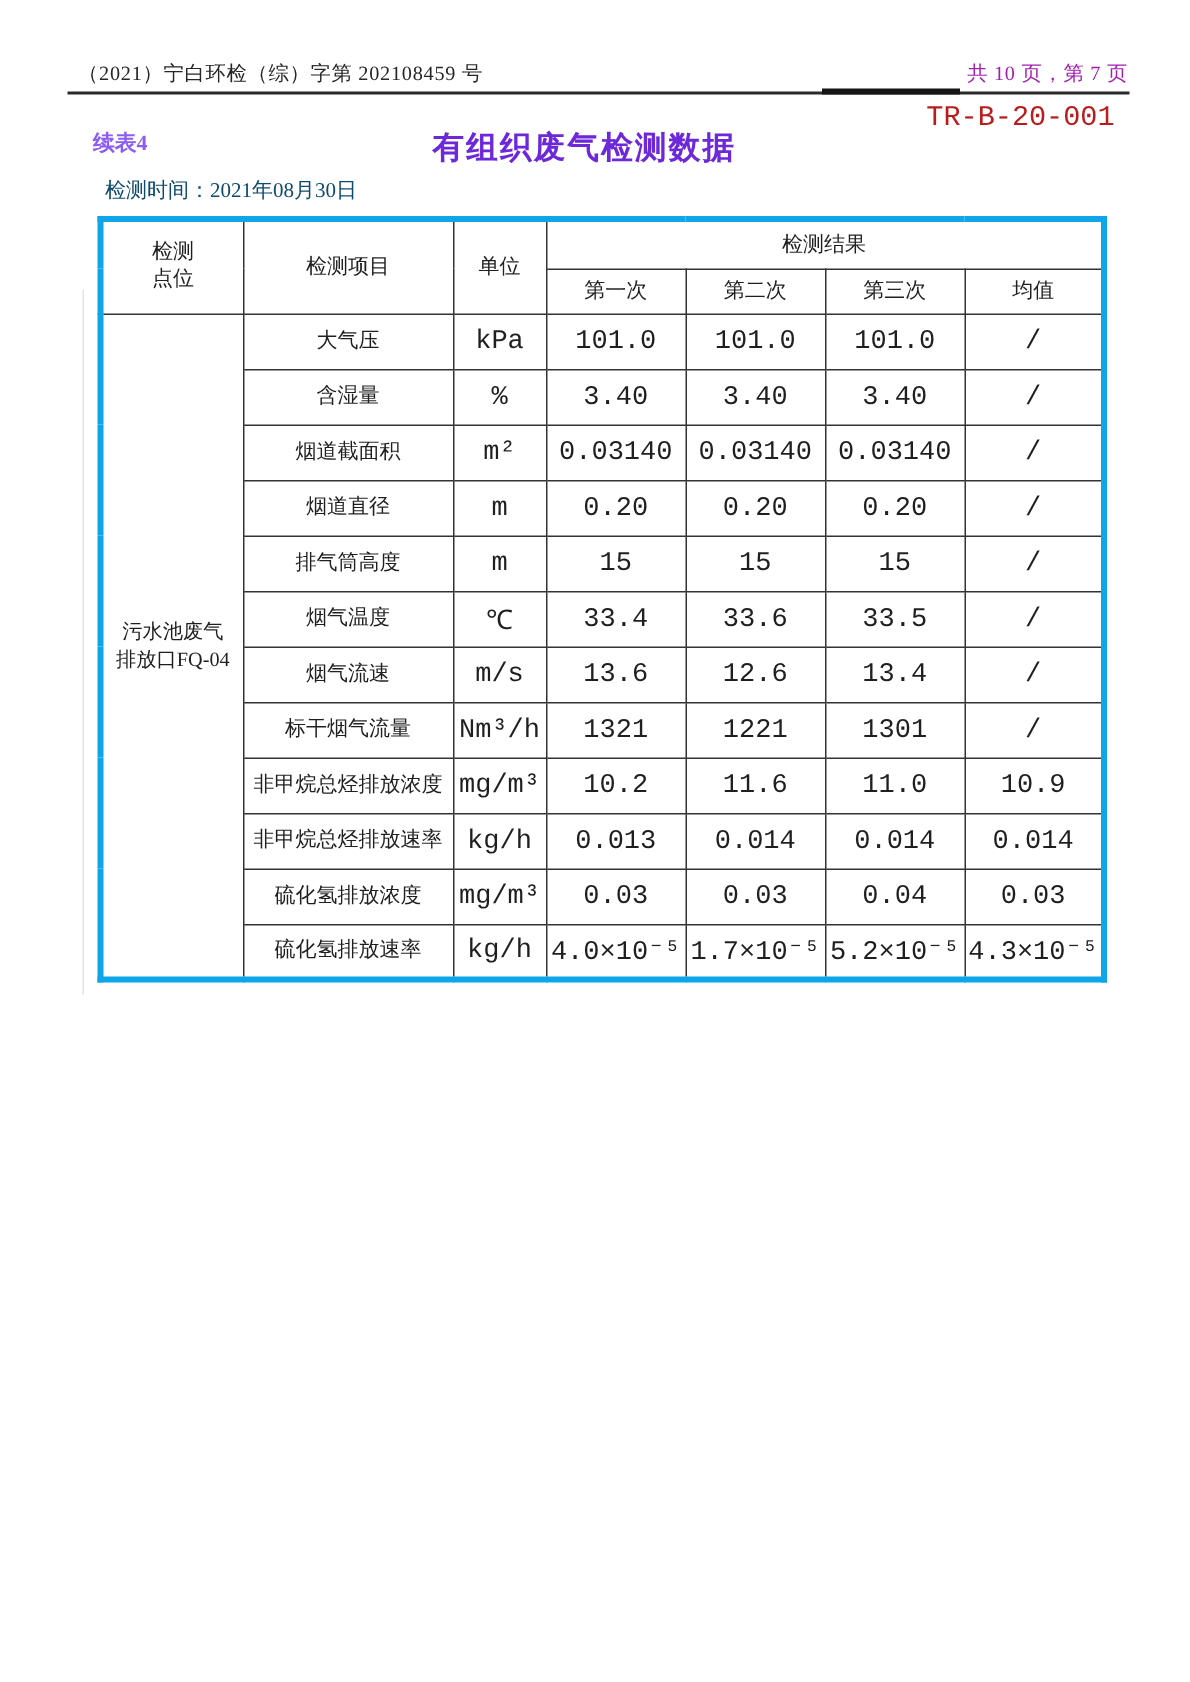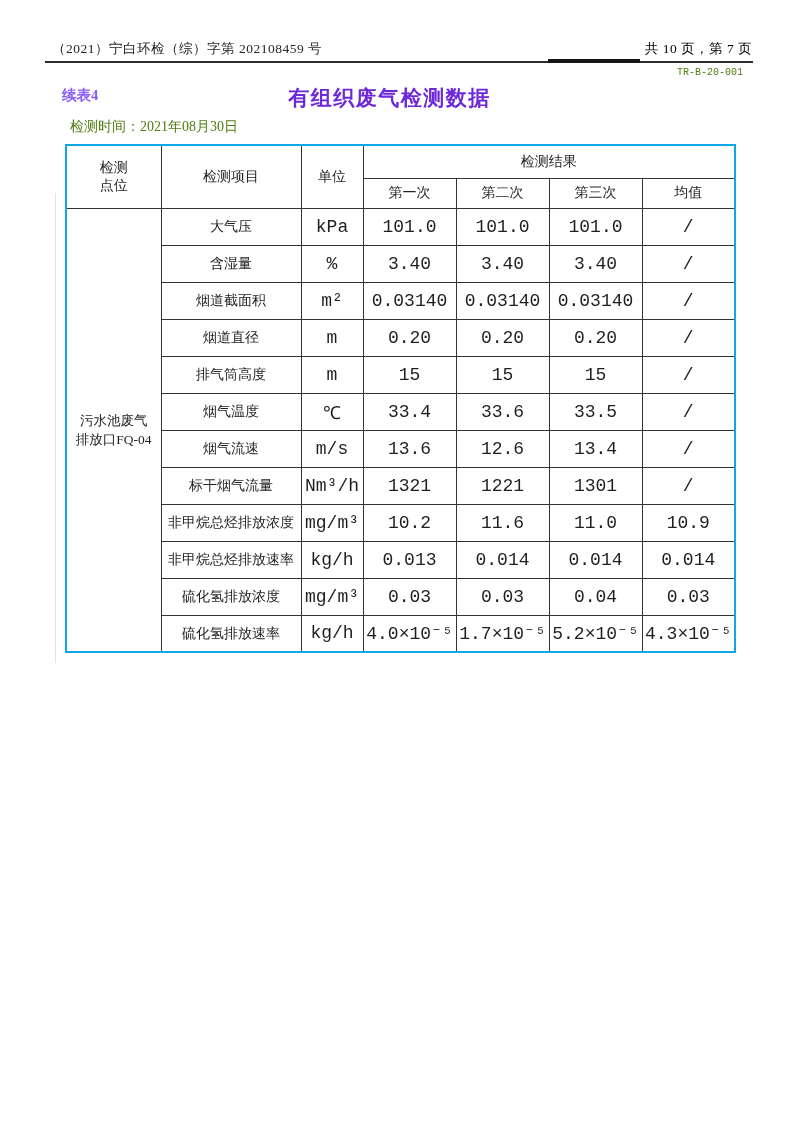--- a/index.html
+++ b/index.html
@@ -14,57 +14,57 @@
   }
   .mono { font-family: "Liberation Mono", "DejaVu Sans Mono", monospace; }
 
   
   .doc-number {
     position: absolute; left: 52px; top: 40px;
     font-size: 13.5px; letter-spacing: 0.5px; color: #262626;
   }
   .page-info {
     position: absolute; right: 41px; top: 40px;
-    font-size: 13.5px; letter-spacing: 0.5px; color: #000000;
+    font-size: 13.5px; letter-spacing: 0.5px; color: #a21caf;
   }
   .header-rule {
     position: absolute; left: 45px; top: 61px;
     width: 708px; height: 2px; background: #2b2b2b;
   }
   .header-rule-thick {
     position: absolute; left: 548px; top: 59px;
     width: 92px; height: 4px; background: #151515;
   }
   .form-code {
     position: absolute; right: 50px; top: 67px;
-    font-size: 10px; color: #4d7c0f; margin-left: 45px;
+    font-size: 19px; color: #b91c1c; margin-left: 45px;
   }
 
   
   .cont-label {
     position: absolute; left: 62px; top: 86px;
     font-size: 14.5px; font-weight: bold; color: #8b5cf6;
   }
   .page-title {
     position: absolute; left: 0; top: 84px; width: 779px;
     text-align: center; font-size: 21px; font-weight: bold;
     letter-spacing: 1.5px; color: #6d28d9;
   }
   .test-time {
     position: absolute; left: 70px; top: 118px;
-    font-size: 14px; color: #4d7c0f;
+    font-size: 14px; color: #0c4a6e;
   }
 
   
   .data-table {
     position: absolute; left: 65px; top: 144px;
     width: 669px;
     border-collapse: collapse; table-layout: fixed;
     font-size: 14px; color: #1f1f1f;
-    border: 2px solid #0ea5e9;
+    border: 4px solid #0ea5e9;
   }
   .data-table th, .data-table td {
     border: 1px solid #333333;
     text-align: center; vertical-align: middle;
     padding: 0; font-weight: normal;
     overflow: hidden;
   }
   .data-table thead tr.h1 { height: 33px; }
   .data-table thead tr.h2 { height: 30px; }
   .data-table tbody tr { height: 37px; }

